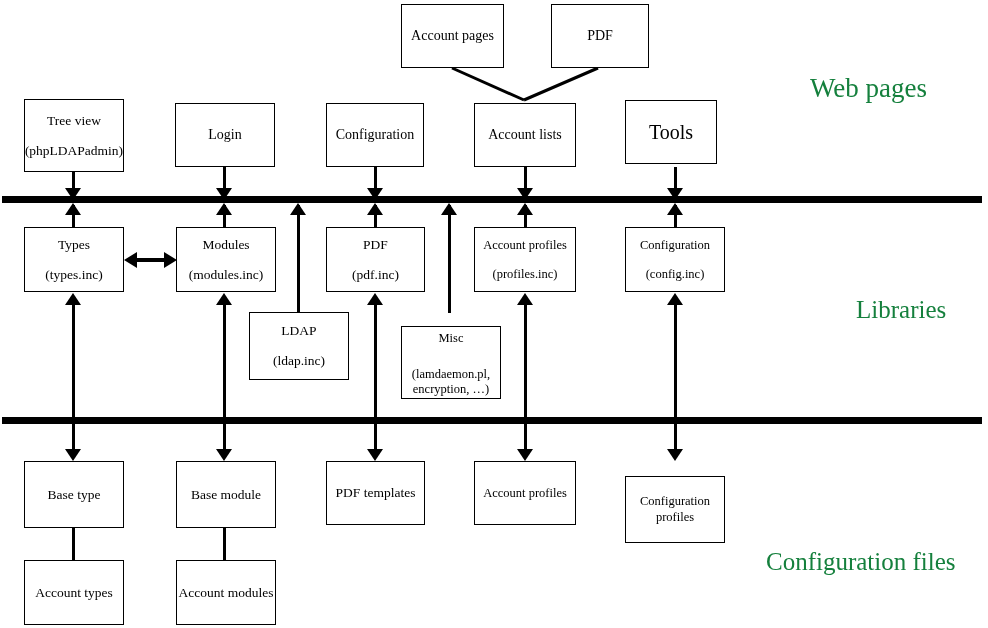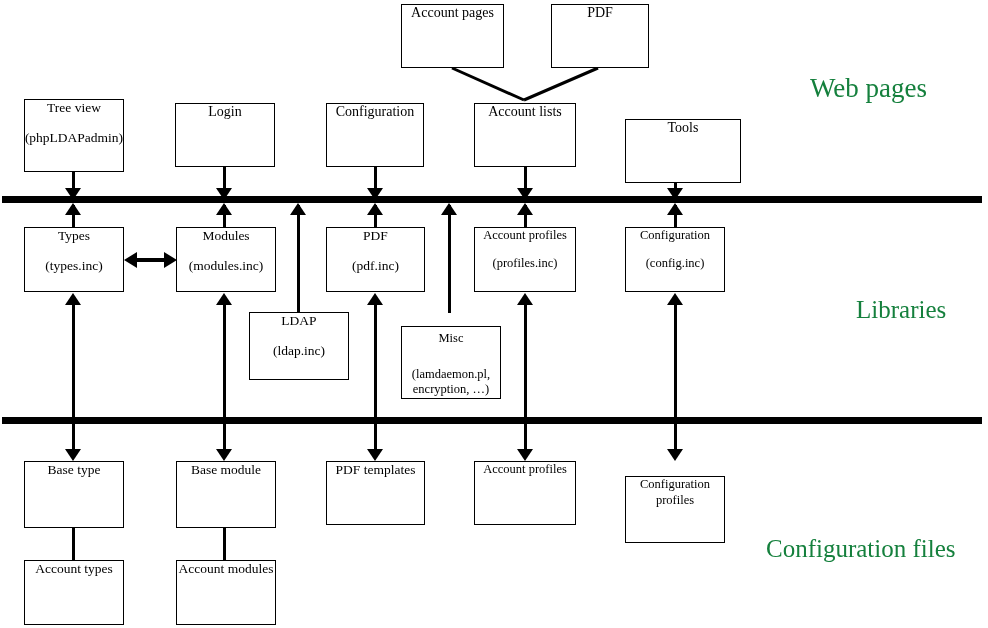--- a/index.html
+++ b/index.html
@@ -16,21 +16,21 @@
     font-family: "Liberation Serif", "DejaVu Serif", serif;
   }
   .box {
     position: absolute;
     box-sizing: border-box;
     border: 1px solid #000000;
     background: #ffffff;
     display: flex;
     flex-direction: column;
     align-items: center;
-    justify-content: flex-start;
+    justify-content: center;
     text-align: center;
     font-family: "Liberation Serif", "DejaVu Serif", serif;
     color: #000000;
     z-index: 5;
     line-height: 1.15;
   }
   .box .l1 { display: block; }
   .box .l2 { display: block; }
   .box.two-line .l1 { margin-bottom: 14px; }
   .box.tight .l1 { margin-bottom: 4px; }
@@ -145,21 +145,21 @@
   </div>
 
   <div class="box" style="left:326px; top:103px; width:98px; height:64px; font-size:14px;">
     <span class="l1">Configuration</span>
   </div>
 
   <div class="box" style="left:474px; top:103px; width:102px; height:64px; font-size:14px;">
     <span class="l1">Account lists</span>
   </div>
 
-  <div class="box" style="left:625px; top:119px; width:116px; height:64px; font-size:14px;">
+  <div class="box" style="left:625px; top:100px; width:92px; height:64px; font-size:20px;">
     <span class="l1">Tools</span>
   </div>
 
   <div class="vline" style="left:72px; top:172px; height:22px;"></div>
   <div class="head-down sm" style="left:65px; top:188px;"></div>
 
   <div class="vline" style="left:223px; top:167px; height:27px;"></div>
   <div class="head-down sm" style="left:216px; top:188px;"></div>
 
   <div class="vline" style="left:374px; top:167px; height:27px;"></div>
@@ -293,15 +293,15 @@
   </div>
 
   <div class="box" style="left:176px; top:560px; width:100px; height:65px; font-size:13.5px;">
     <span class="l1">Account modules</span>
   </div>
 
   <div class="section-label" style="left:810px; top:73px; font-size:27px;">Web pages</div>
 
   <div class="section-label" style="left:856px; top:296px; font-size:25px;">Libraries</div>
 
-  <div class="section-label" style="left:766px; top:535px; font-size:25px;">Configuration files</div>
+  <div class="section-label" style="left:766px; top:548px; font-size:25px;">Configuration files</div>
 
 </div>
 
 </body></html>

